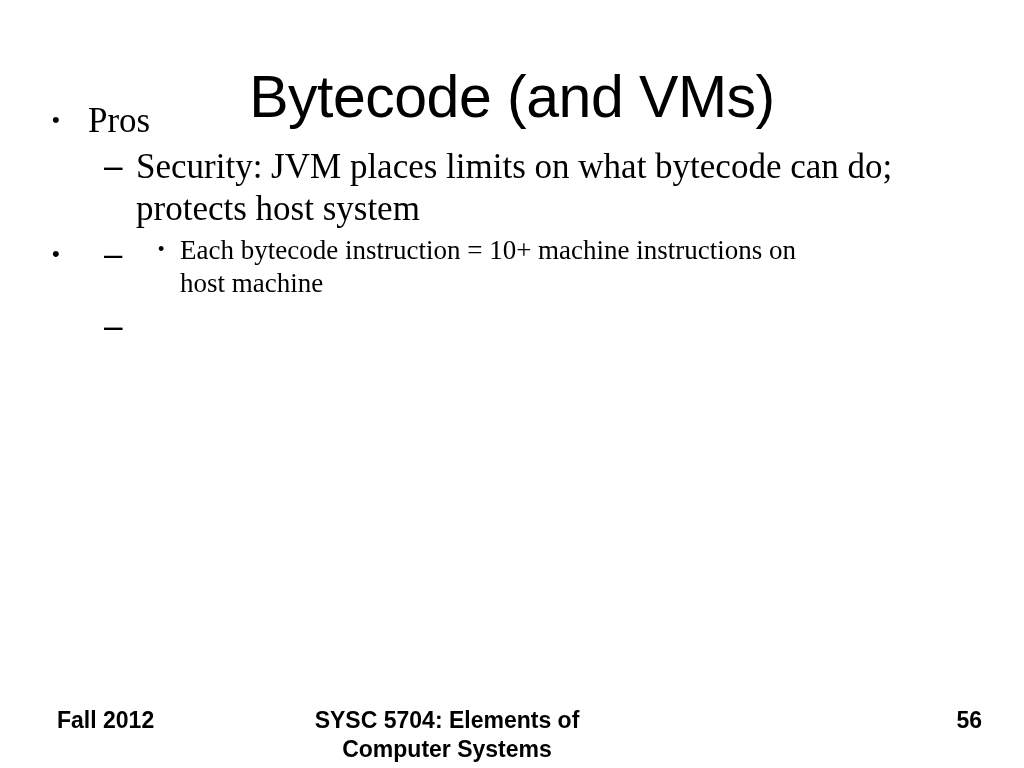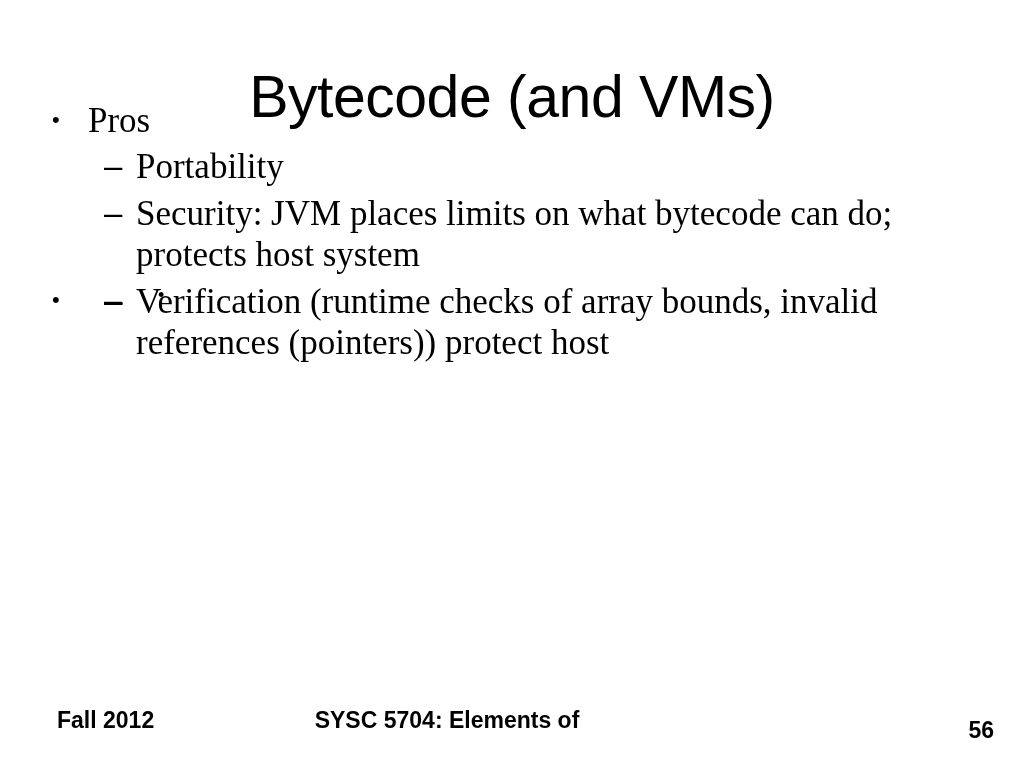--- a/index.html
+++ b/index.html
@@ -125,76 +125,75 @@
     left: 0;
     top: 10px;
     width: 894px;
     text-align: center;
   }
   .footer-center .fline {
     display: block;
   }
   .footer-page {
     position: absolute;
-    right: 30px;
+    right: 42px;
     top: 10px;
     white-space: nowrap;
-    margin-top: 10px;
   }
 </style>
 </head>
 <body>
 
 <div class="slide">
 
   <h1 class="slide-title">Bytecode (and VMs)</h1>
 
   <div class="body-area">
 
     <div class="bullet lvl1">
       <span class="marker">•</span>
       <span class="btext">Pros</span>
     </div>
 
     <div class="bullet lvl2">
       <span class="marker">–</span>
-      <span class="btext">Portability</span>
     </div>
 
     <div class="bullet lvl2">
       <span class="marker">–</span>
       <span class="btext">Security: JVM places limits on what bytecode can do; protects host system</span>
     </div>
 
     <div class="bullet lvl1">
       <span class="marker">•</span>
     </div>
 
     <div class="bullet lvl2">
       <span class="marker">–</span>
     </div>
 
     <div class="bullet lvl3">
       <span class="marker">•</span>
+      <span class="btext">Each bytecode instruction = 10+ machine instructions on host machine</span>
     </div>
 
     <div class="bullet lvl2">
       <span class="marker">–</span>
     </div>
 
     <div class="bullet lvl2">
       <span class="marker">–</span>
-      <span class="btext">Verification (runtime checks of array bounds, invalid references (pointers)) protect host</span>
     </div>
 
   </div>
 
   <div class="footer">
     <span class="footer-date">Fall 2012</span>
 
     <div class="footer-center">
       <span class="fline">SYSC 5704: Elements of</span>
+      <span class="fline">Computer Systems</span>
     </div>
 
     <span class="footer-page">56</span>
   </div>
 
 </div>
 
 </body></html>

